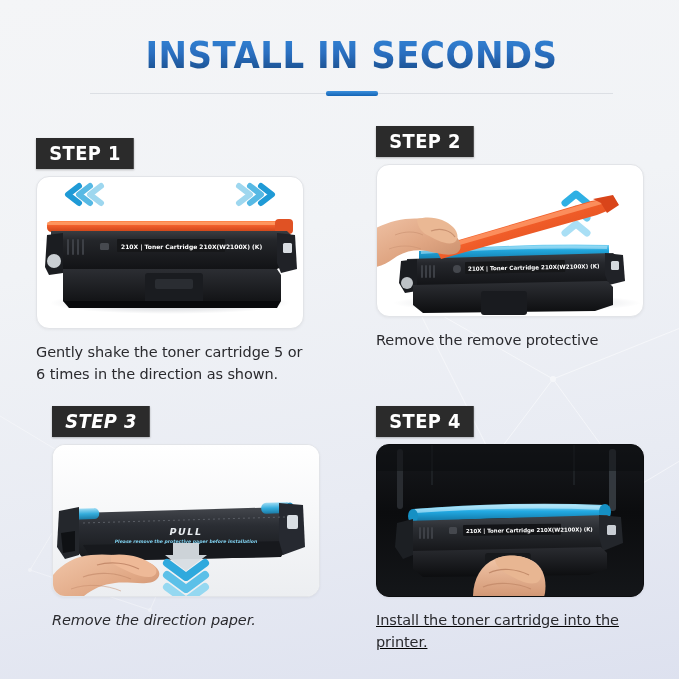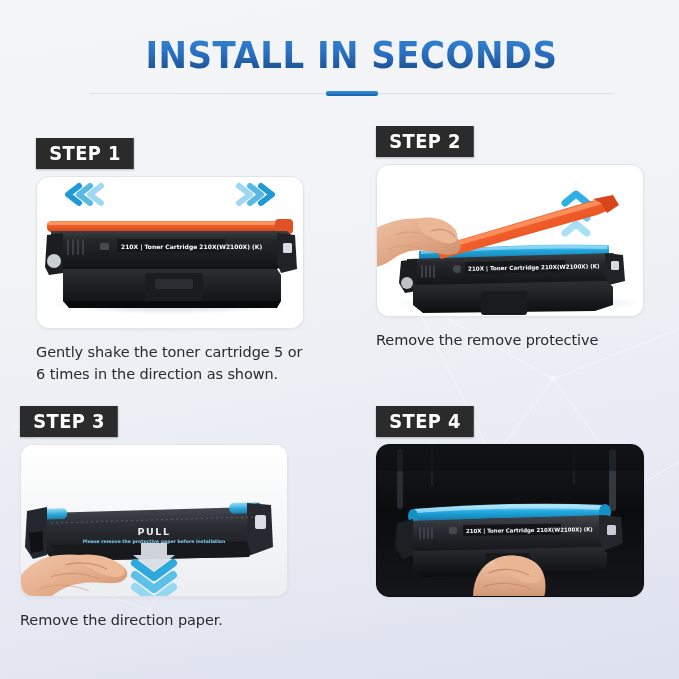--- a/index.html
+++ b/index.html
@@ -93,21 +93,21 @@
     background: linear-gradient(180deg, #3b8fdd 0%, #1464b4 100%);
   }
 
   
   .step {
     position: absolute;
     width: 268px;
   }
   .step-1 { left: 36px;  top: 138px; }
   .step-2 { left: 376px; top: 126px; }
-  .step-3 { left: 20px;  top: 406px; }
+  .step-3 { left: 52px;  top: 406px; font-style: italic; }
   .step-4 { left: 376px; top: 406px; text-decoration: underline; }
 
   .badge {
     display: inline-block;
     background: #2b2b2b;
     color: #ffffff;
     font-family: "DejaVu Sans", sans-serif;
     font-size: 19px;
     font-weight: bold;
     letter-spacing: 0.5px;
@@ -496,15 +496,16 @@
         <g>
           <path d="M96 152 C96 134, 104 120, 118 114 C130 109, 146 110, 156 116 C166 122, 170 134, 168 148
                    C166 158, 160 166, 150 170 L104 170 Z" fill="url(#s4skin)"></path>
           <path d="M118 114 C130 108, 148 110, 158 118 C164 123, 166 131, 162 136 C156 142, 142 136, 132 130
                    C124 126, 118 120, 118 114 Z" fill="#e8b692"></path>
           <path d="M112 128 C124 122, 140 124, 152 130" stroke="#b97f5f" stroke-width="1.2" fill="none" opacity="0.8"></path>
           <path d="M106 142 C120 136, 140 138, 154 144" stroke="#b97f5f" stroke-width="1.1" fill="none" opacity="0.6"></path>
         </g>
       </svg>
     </div>
+    <div class="caption">Install the toner cartridge into the printer.</div>
   </div>
 
 </div>
 
 </body></html>

